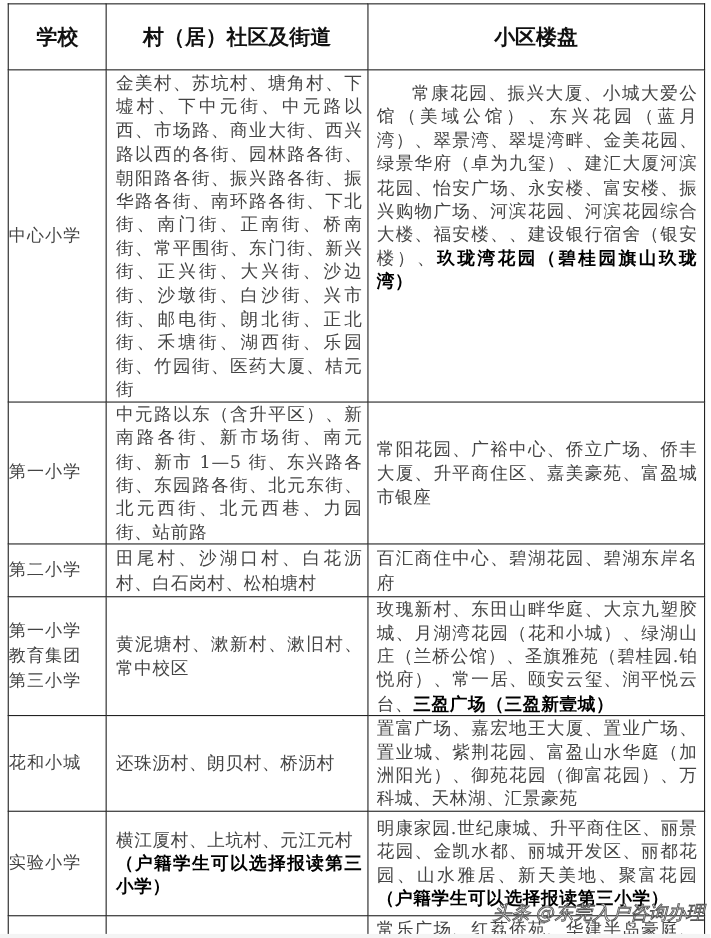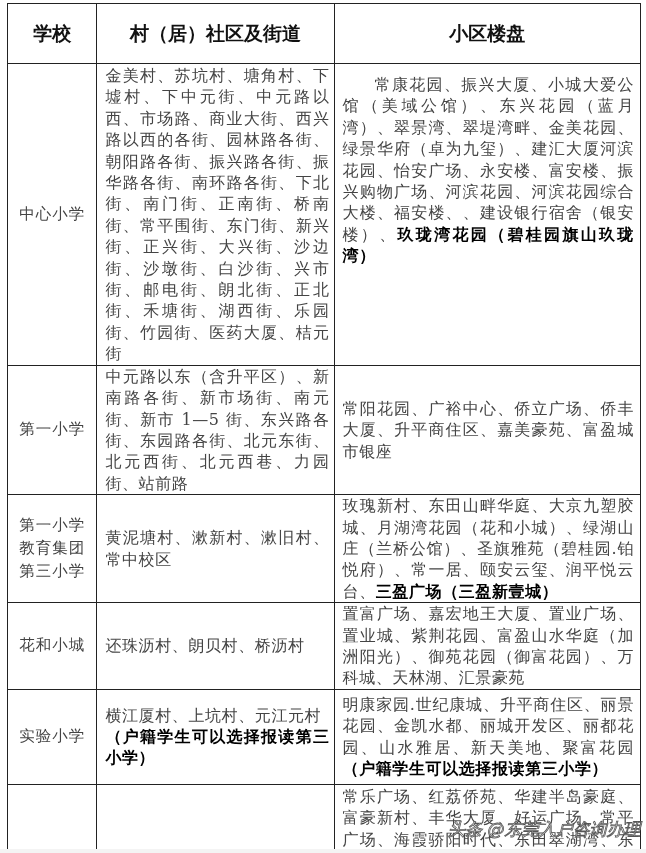--- a/index.html
+++ b/index.html
@@ -2,21 +2,21 @@
 <html><head>
   <meta charset="utf-8">
   <style>
     html, body { margin: 0; padding: 0; background: #ffffff; }
     body { width: 646px; height: 853px; position: relative; overflow: hidden;
            font-family: "DejaVu Serif", "Liberation Serif", serif; color: #333; }
     .tbl { position: absolute; left: 7px; top: 3px; width: 634px; border-collapse: collapse; table-layout: fixed; }
     .tbl td, .tbl th { border: 1.5px solid #222; padding: 0; vertical-align: middle; }
     .tbl th { font-family: Liberation Sans, sans-serif; font-weight: bold; font-size: 19px; color: #111; text-align: center; height: 59px; }
     .c1 { width: 89px; } .c2 { width: 236px; } .c3 { width: 305px; }
-    .school { text-align: center; font-size: 15.5px; line-height: 23px; letter-spacing: 1px; color: #444; }
+    .school { font-size: 15.5px; line-height: 23px; letter-spacing: 1px; color: #444; }
     .area, .estate { font-size: 16px; line-height: 21.4px; color: #444; padding: 0 4px 0 8px !important; letter-spacing: 0.6px; text-align: justify; word-break: break-all; }
     .estate { padding: 0 6px 0 8px !important; }
     .bold { font-family: "DejaVu Sans", "Liberation Sans", sans-serif; font-weight: bold; color: #000; }
     .indent { text-indent: 2em; }
     .watermark { position: absolute; left: 448px; top: 818px; font-family: "DejaVu Sans", "Liberation Sans", sans-serif;
                  font-size: 17px; color: #fff; -webkit-text-stroke: 0.8px #555; letter-spacing: 0px; white-space: nowrap; font-style: italic; }
     .bottom-edge { position: absolute; left: 0; top: 849px; width: 646px; height: 4px; background: #f4f4f4; }
   </style>
 </head>
 <body>
@@ -44,20 +44,29 @@
         <span>常康花园、振兴大厦、小城大爱公馆（美域公馆）、东兴花园（蓝月湾）、翠景湾、翠堤湾畔、金美花园、绿景华府（卓为九玺）、建汇大厦河滨花园、怡安广场、永安楼、富安楼、振兴购物广场、河滨花园、河滨花园综合大楼、福安楼、、建设银行宿舍（银安楼）、</span><span class="bold">玖珑湾花园（碧桂园旗山玖珑湾）</span>
       </td>
     </tr>
     <tr style="height:106px">
       <td class="school">第一小学</td>
       <td class="area">
         <span>中元路以东（含升平区）、新南路各街、新市场街、南元街、新市 1—5 街、东兴路各街、东园路各街、北元东街、北元西街、北元西巷、力园街、站前路</span>
       </td>
       <td class="estate">
         <span>常阳花园、广裕中心、侨立广场、侨丰大厦、升平商住区、嘉美豪苑、富盈城市银座</span>
+      </td>
+    </tr>
+    <tr style="height:48px">
+      <td class="school">第二小学</td>
+      <td class="area">
+        <span>田尾村、沙湖口村、白花沥村、白石岗村、松柏塘村</span>
+      </td>
+      <td class="estate">
+        <span>百汇商住中心、碧湖花园、碧湖东岸名府</span>
       </td>
     </tr>
     <tr style="height:101px">
       <td class="school" style="white-space:pre-line">第一小学
 教育集团
 第三小学</td>
       <td class="area">
         <span>黄泥塘村、漱新村、漱旧村、常中校区</span>
       </td>
       <td class="estate">

